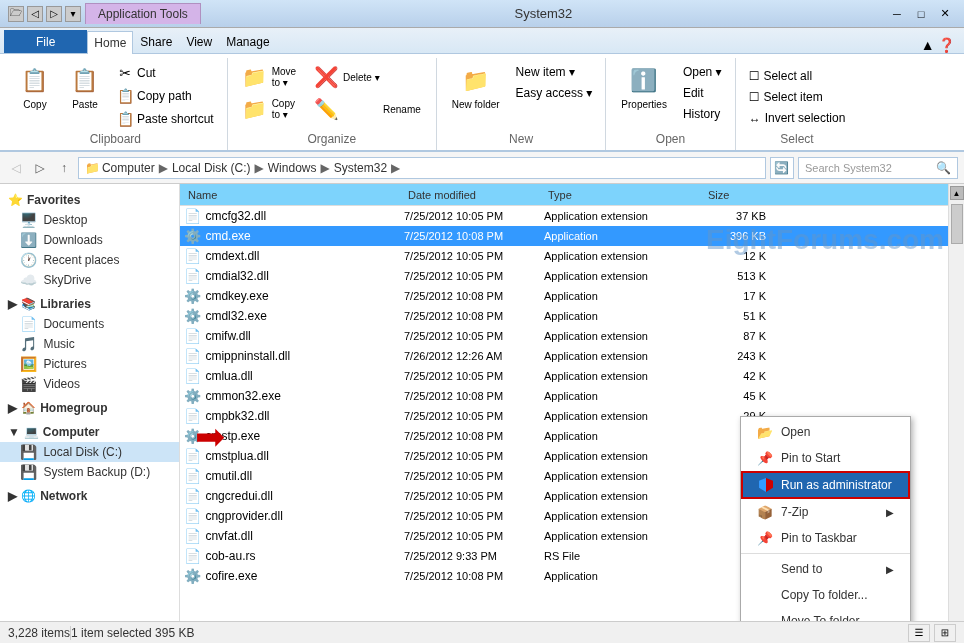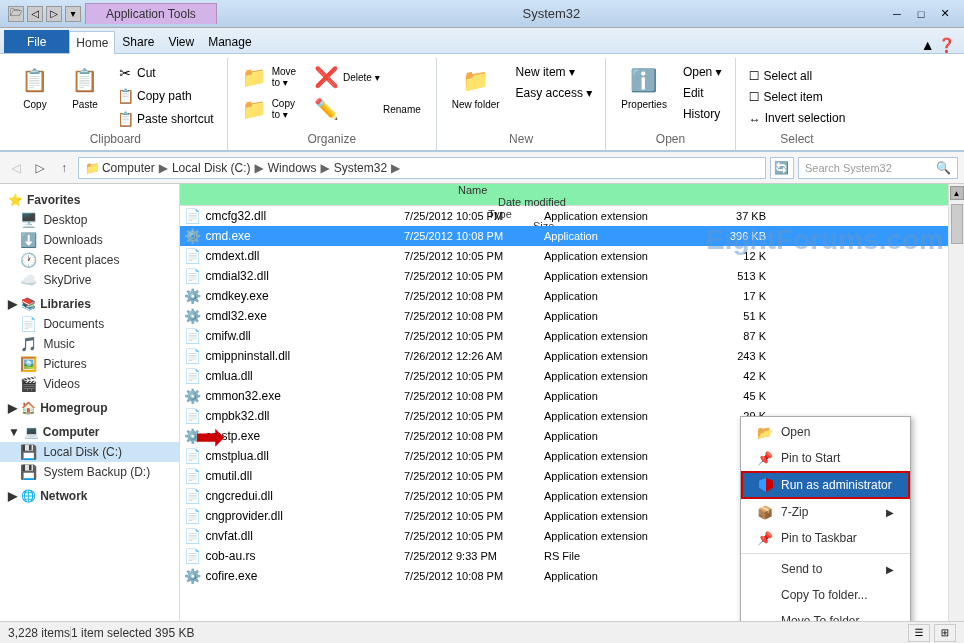--- a/index.html
+++ b/index.html
@@ -4,29 +4,29 @@
   <style>
     * { box-sizing: border-box; margin: 0; padding: 0; font-family: 'Segoe UI', Tahoma, sans-serif; font-size: 12px; }
     body { width: 964px; height: 643px; overflow: hidden; background: #f0f0f0; display: flex; flex-direction: column; }
 
     
     .title-bar { background: linear-gradient(to bottom, #d0e4f7, #b8d0ea); height: 28px; display: flex; align-items: center; justify-content: space-between; padding: 0 8px; border-bottom: 1px solid #aaa; }
     .title-bar-left { display: flex; align-items: center; gap: 4px; }
     .title-bar-icons { display: flex; gap: 3px; }
     .tbi { width: 16px; height: 16px; background: #ccc; border: 1px solid #999; display: flex; align-items: center; justify-content: center; font-size: 10px; cursor: pointer; }
     .title-bar-center { font-size: 13px; color: #333; font-weight: normal; }
-    .app-tools-tab { background: #d4b4e8; border: 1px solid #b090c0; padding: 3px 20px; font-size: 12px; color: #333; border-bottom: none; }
+    .app-tools-tab { background: #d4b4e8; border: 1px solid #b090c0; padding: 3px 12px; font-size: 12px; color: #333; border-bottom: none; }
     .title-bar-controls { display: flex; gap: 2px; }
     .tc { width: 22px; height: 18px; display: flex; align-items: center; justify-content: center; font-size: 11px; cursor: pointer; border: none; background: transparent; }
 
     
     .ribbon-tabs { background: linear-gradient(to bottom, #e8f0f8, #d8e8f5); display: flex; align-items: flex-end; height: 26px; border-bottom: 1px solid #b0c8e0; padding-left: 4px; }
     .rtab { padding: 4px 6px; font-size: 12px; cursor: pointer; border: 1px solid transparent; border-bottom: none; }
     .rtab.active { background: white; border-color: #b0c8e0; color: #333; margin-bottom: -1px; }
-    .rtab.file { background: #2066b0; color: white; padding: 4px 22px; }
+    .rtab.file { background: #2066b0; color: white; padding: 4px 31px; }
 
     
     .ribbon { background: white; border-bottom: 2px solid #b0c8e0; display: flex; align-items: stretch; padding: 4px 4px 0; min-height: 82px; }
     .ribbon-group { display: flex; flex-direction: column; align-items: center; border-right: 1px solid #d0d8e0; padding: 4px 8px; min-width: 60px; }
     .ribbon-group-label { font-size: 12px; color: #666; margin-top: auto; padding-top: 2px; }
     .ribbon-btns { display: flex; gap: 4px; align-items: flex-start; flex: 1; }
     .ribbon-btn-large { display: flex; flex-direction: column; align-items: center; cursor: pointer; padding: 2px 6px; border: 1px solid transparent; border-radius: 2px; min-width: 40px; }
     .ribbon-btn-large .icon { width: 32px; height: 32px; display: flex; align-items: center; justify-content: center; font-size: 22px; }
     .ribbon-btn-large .label { font-size: 10px; text-align: center; margin-top: 2px; }
     .ribbon-btn-small { display: flex; align-items: center; gap: 4px; cursor: pointer; padding: 2px 4px; border: 1px solid transparent; border-radius: 2px; white-space: nowrap; font-size: 11px; }
@@ -48,21 +48,21 @@
     
     .sidebar { width: 180px; background: white; border-right: 1px solid #ddd; overflow-y: auto; padding: 6px 0; }
     .sidebar-section { margin-bottom: 4px; }
     .sidebar-header { display: flex; align-items: center; gap: 4px; padding: 3px 8px; font-size: 12px; font-weight: bold; color: #333; cursor: pointer; }
     .sidebar-item { display: flex; align-items: center; gap: 6px; padding: 2px 8px 2px 20px; font-size: 12px; color: #333; cursor: pointer; }
     .sidebar-item.selected { background: #cce4f7; }
     .sidebar-icon { font-size: 14px; }
 
     
     .file-list-area { flex: 1; display: flex; flex-direction: column; overflow: hidden; background: white; }
-    .file-list-header { display: flex; align-items: center; background: #86efac; border-bottom: 1px solid #ddd; height: 22px; padding: 0 4px; flex-direction: column; }
+    .file-list-header { display: flex; align-items: center; background: #7dd3fc; border-bottom: 1px solid #ddd; height: 22px; padding: 0 4px; }
     .col-header { display: flex; align-items: center; font-size: 11px; color: #333; cursor: pointer; padding: 0 4px; }
     .col-name { width: 220px; }
     .col-date { width: 140px; }
     .col-type { width: 160px; }
     .col-size { width: 70px; }
     .file-list { flex: 1; overflow-y: auto; }
     .file-row { display: flex; align-items: center; padding: 1px 4px; height: 20px; cursor: pointer; }
     .file-row.selected { background: #3399ff; color: white; }
     .file-row .col-name { display: flex; align-items: center; gap: 4px; width: 220px; }
     .file-row .col-date { width: 140px; font-size: 11px; }

